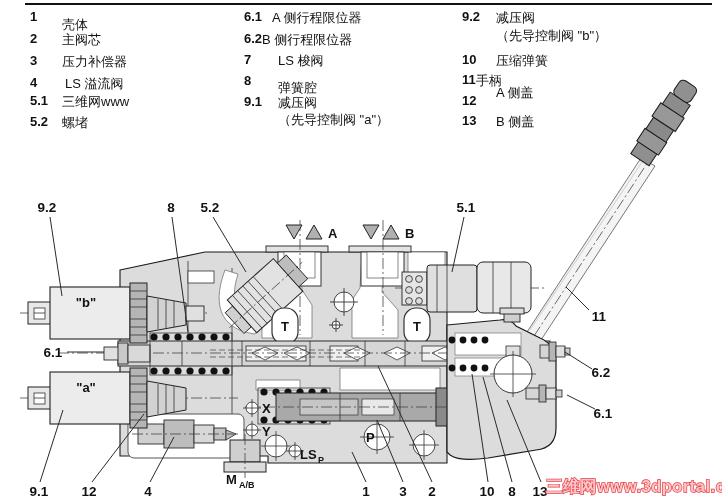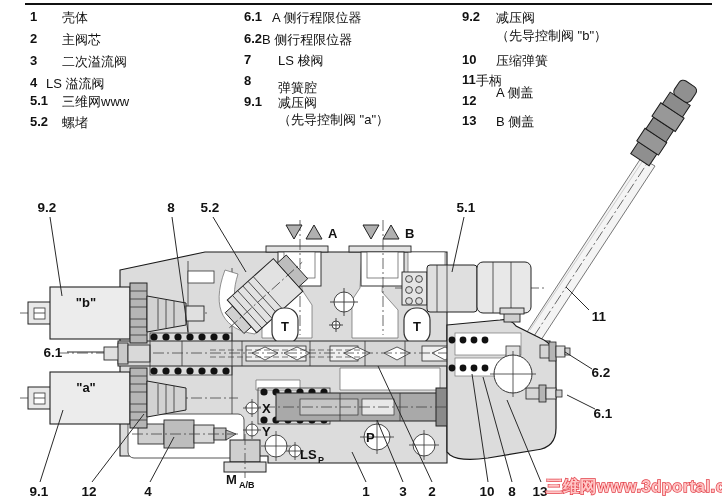--- a/index.html
+++ b/index.html
@@ -21,27 +21,27 @@
 </head>
 <body>
 
 <div id="stage">
 
   <div class="rule" style="left:25px;top:3px;width:687px;height:2px;"></div>
 
   <div>
 
     <div class="lg-num" style="left:30px;top:9px">1</div>
-    <div class="lg-label" style="left:62px;top:9px">壳体</div>
+    <div class="lg-label" style="left:62px;top:16px">壳体</div>
     <div class="lg-num" style="left:30px;top:31px">2</div>
     <div class="lg-label" style="left:62px;top:31px">主阀芯</div>
     <div class="lg-num" style="left:30px;top:53px">3</div>
-    <div class="lg-label" style="left:62px;top:53px">二次溢流阀</div>
+    <div class="lg-label" style="left:62px;top:53px">压力补偿器</div>
     <div class="lg-num" style="left:30px;top:75px">4</div>
-    <div class="lg-label" style="left:46px;top:75px">LS 溢流阀</div>
+    <div class="lg-label" style="left:65px;top:75px">LS 溢流阀</div>
     <div class="lg-num" style="left:30px;top:93px">5.1</div>
     <div class="lg-label" style="left:62px;top:93px">三维网www</div>
     <div class="lg-num" style="left:30px;top:114px">5.2</div>
     <div class="lg-label" style="left:62px;top:114px">螺堵</div>
 
     <div class="lg-num" style="left:244px;top:9px">6.1</div>
     <div class="lg-label" style="left:272px;top:9px">A 侧行程限位器</div>
     <div class="lg-num" style="left:244px;top:31px">6.2</div>
     <div class="lg-label" style="left:262px;top:31px">B 侧行程限位器</div>
     <div class="lg-num" style="left:244px;top:52px">7</div>

